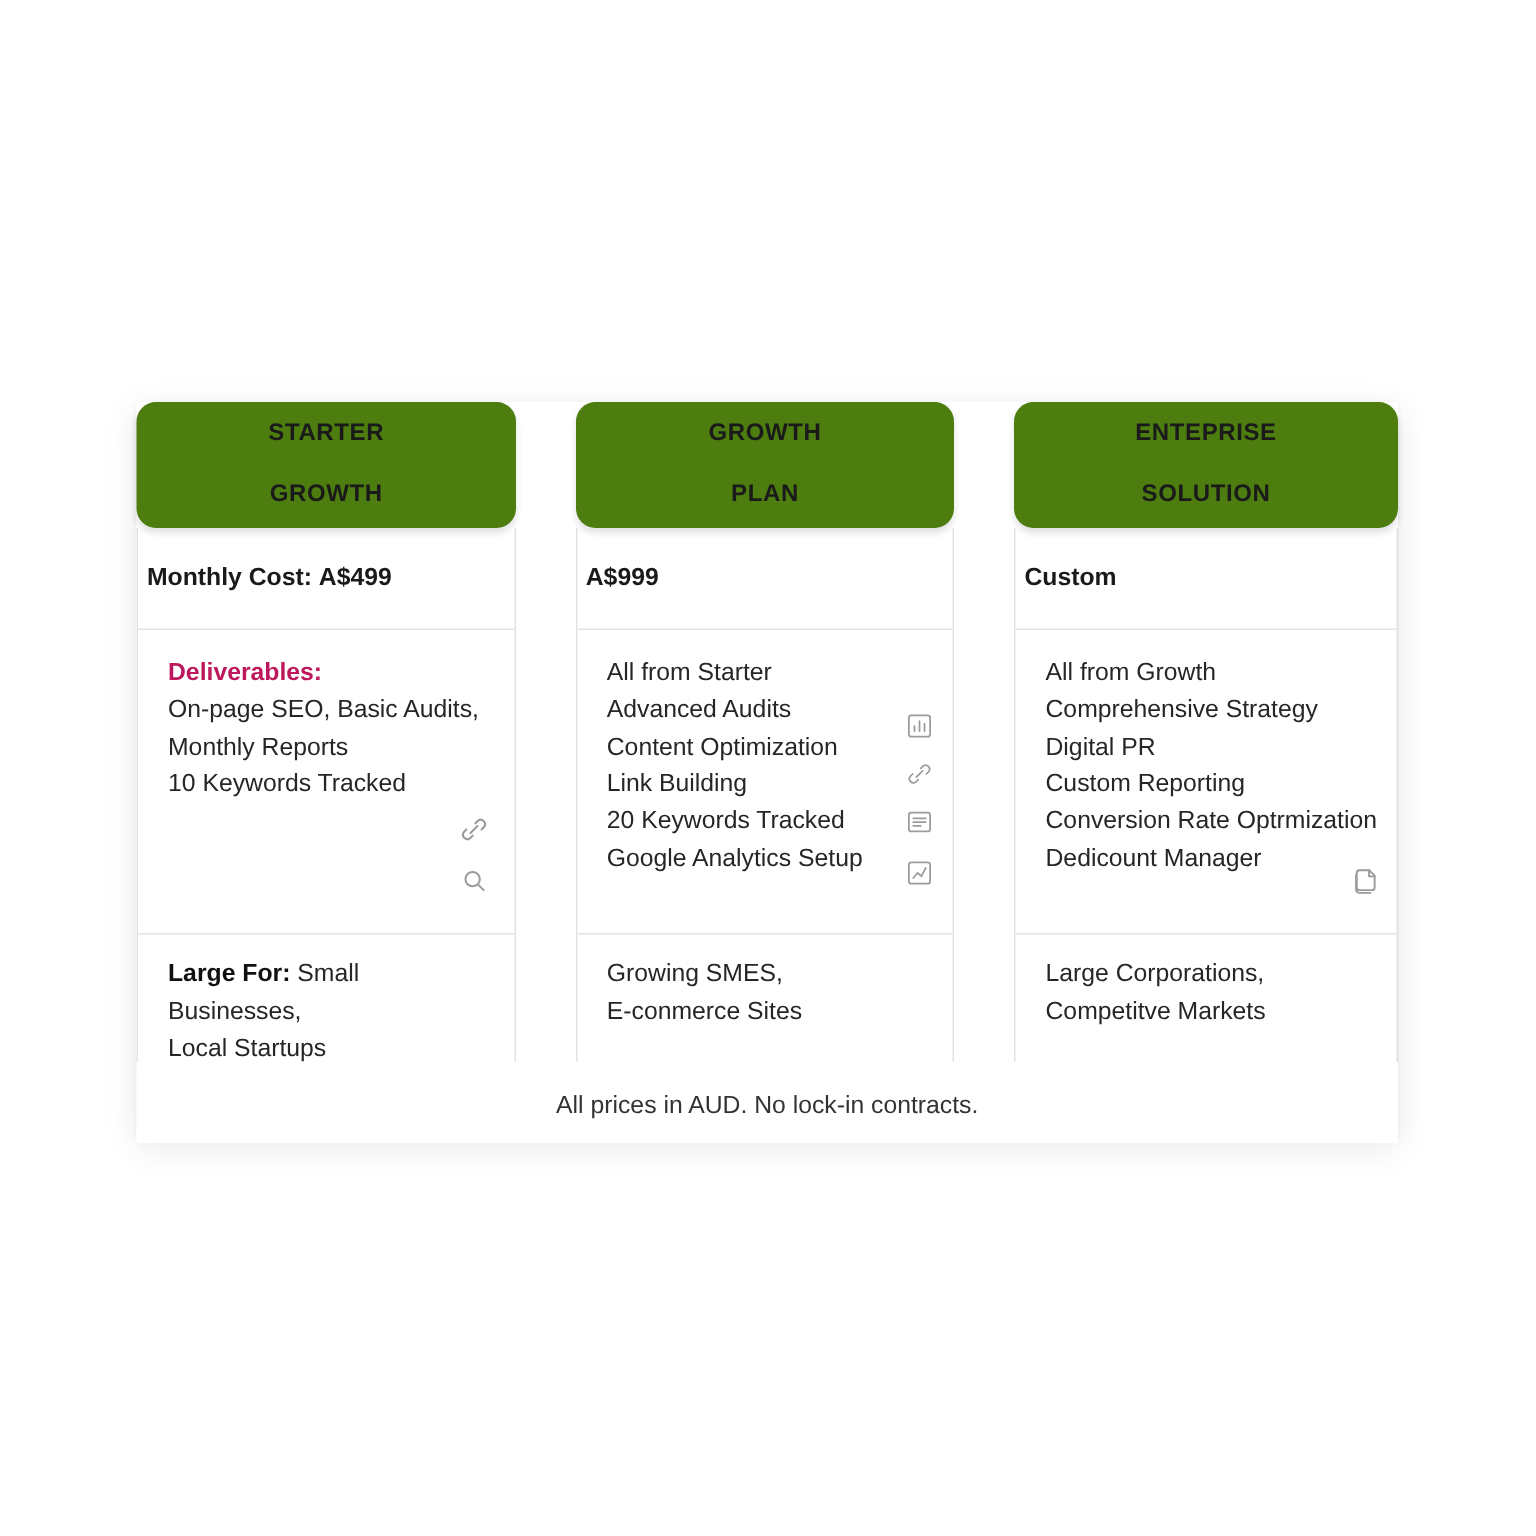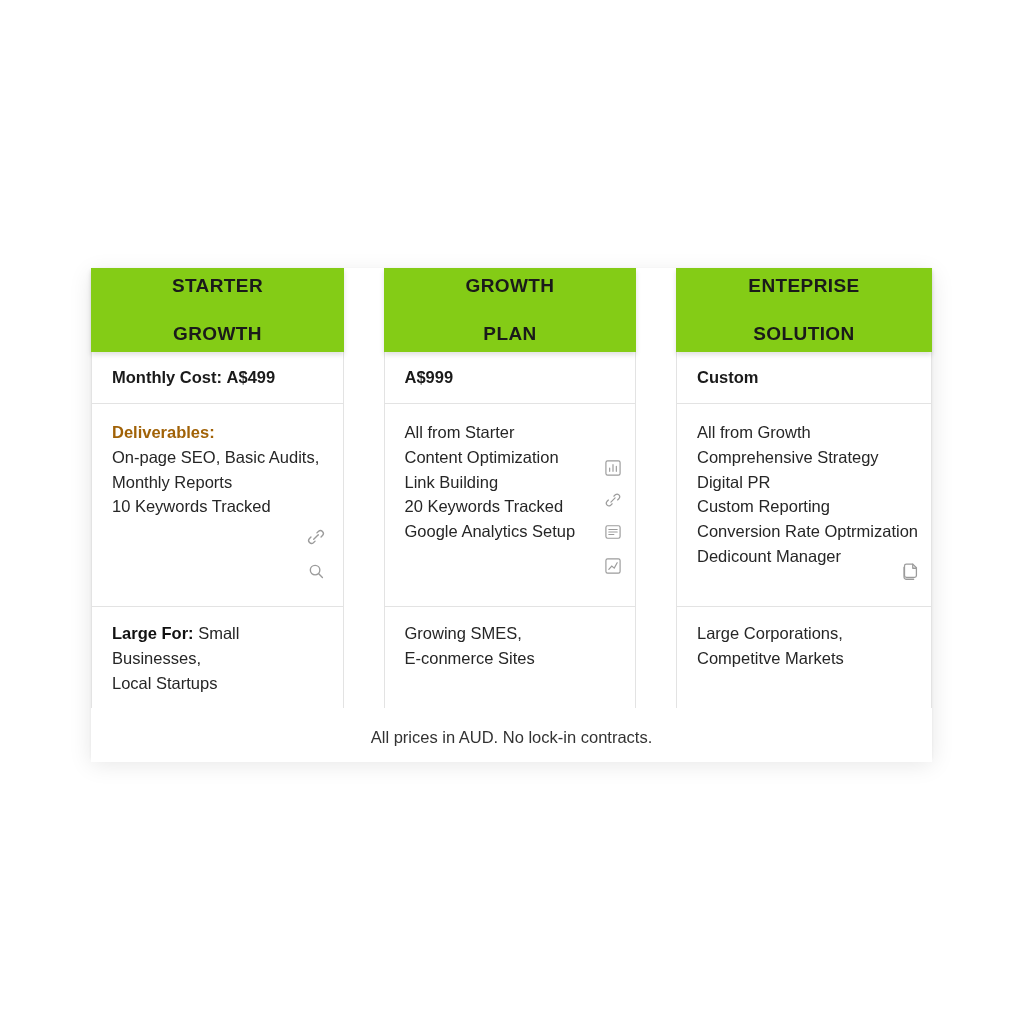--- a/index.html
+++ b/index.html
@@ -45,69 +45,70 @@
     width: 256px;
     background: #ffffff;
   }
   .col.spacer {
     width: 40px;
     background: transparent;
   }
 
   .col-header {
     height: 84px;
-    background: #84cc16;
+    background: #4d7c0f;
     color: #1a1a1a;
     display: flex;
     align-items: center;
     justify-content: center;
     text-align: center;
     font-weight: bold;
-    font-size: 19px;
+    font-size: 16px;
     line-height: 1.28;
     letter-spacing: 0.4px;
     box-shadow: 0 3px 5px rgba(0,0,0,0.12);
     position: relative;
     z-index: 3;
+    border-radius: 13px;
   }
   .col-header span { display: block; padding: 0 8px; }
 
   .col-body {
     background: #ffffff;
     border-left: 1px solid #e3e3e3;
     border-right: 1px solid #e3e3e3;
     height: 356px;
     box-sizing: border-box;
     position: relative;
   }
 
   .price-row {
-    height: 52px;
+    height: 68px;
     box-sizing: border-box;
     display: flex;
     align-items: center;
-    padding: 0 20px;
+    padding: 0 6px;
     border-bottom: 1px solid #e3e3e3;
     font-size: 16.5px;
     color: #1a1a1a;
   }
   .price-row b { font-weight: bold; }
 
   .deliver-row {
     height: 203px;
     box-sizing: border-box;
     padding: 16px 20px 10px 20px;
     border-bottom: 1px solid #e3e3e3;
     font-size: 16.5px;
     line-height: 1.5;
     color: #262626;
     position: relative;
     overflow: hidden;
   }
-  .deliver-row .lead { font-weight: bold; color: #a16207; }
+  .deliver-row .lead { font-weight: bold; color: #be185d; }
   .deliver-row .line { white-space: nowrap; }
   .deliver-row .line.overflow { overflow: visible; }
 
   .bestfor-row {
     height: 89px;
     box-sizing: border-box;
     padding: 14px 20px 0 20px;
     font-size: 16.5px;
     line-height: 1.5;
     color: #262626;
@@ -198,20 +199,21 @@
           </span>
         </div>
         <div class="col-body">
 
           <div class="price-row">
             <b>A$999</b>
           </div>
 
           <div class="deliver-row">
             <div class="line">All from Starter</div>
+            <div class="line">Advanced Audits</div>
             <div class="line">Content Optimization</div>
             <div class="line">Link Building</div>
             <div class="line">20 Keywords Tracked</div>
             <div class="line">Google Analytics Setup</div>
 
             <span class="mini-icon" style="right:12px; top:54px;">
               <svg width="20" height="20" viewBox="0 0 24 24" fill="none" stroke="currentColor" stroke-width="1.4" stroke-linecap="round">
                 <rect x="3.5" y="3.5" width="17" height="17" rx="2"></rect>
                 <path d="M8 16v-4M12 16V8M16 16v-6"></path>
               </svg>

